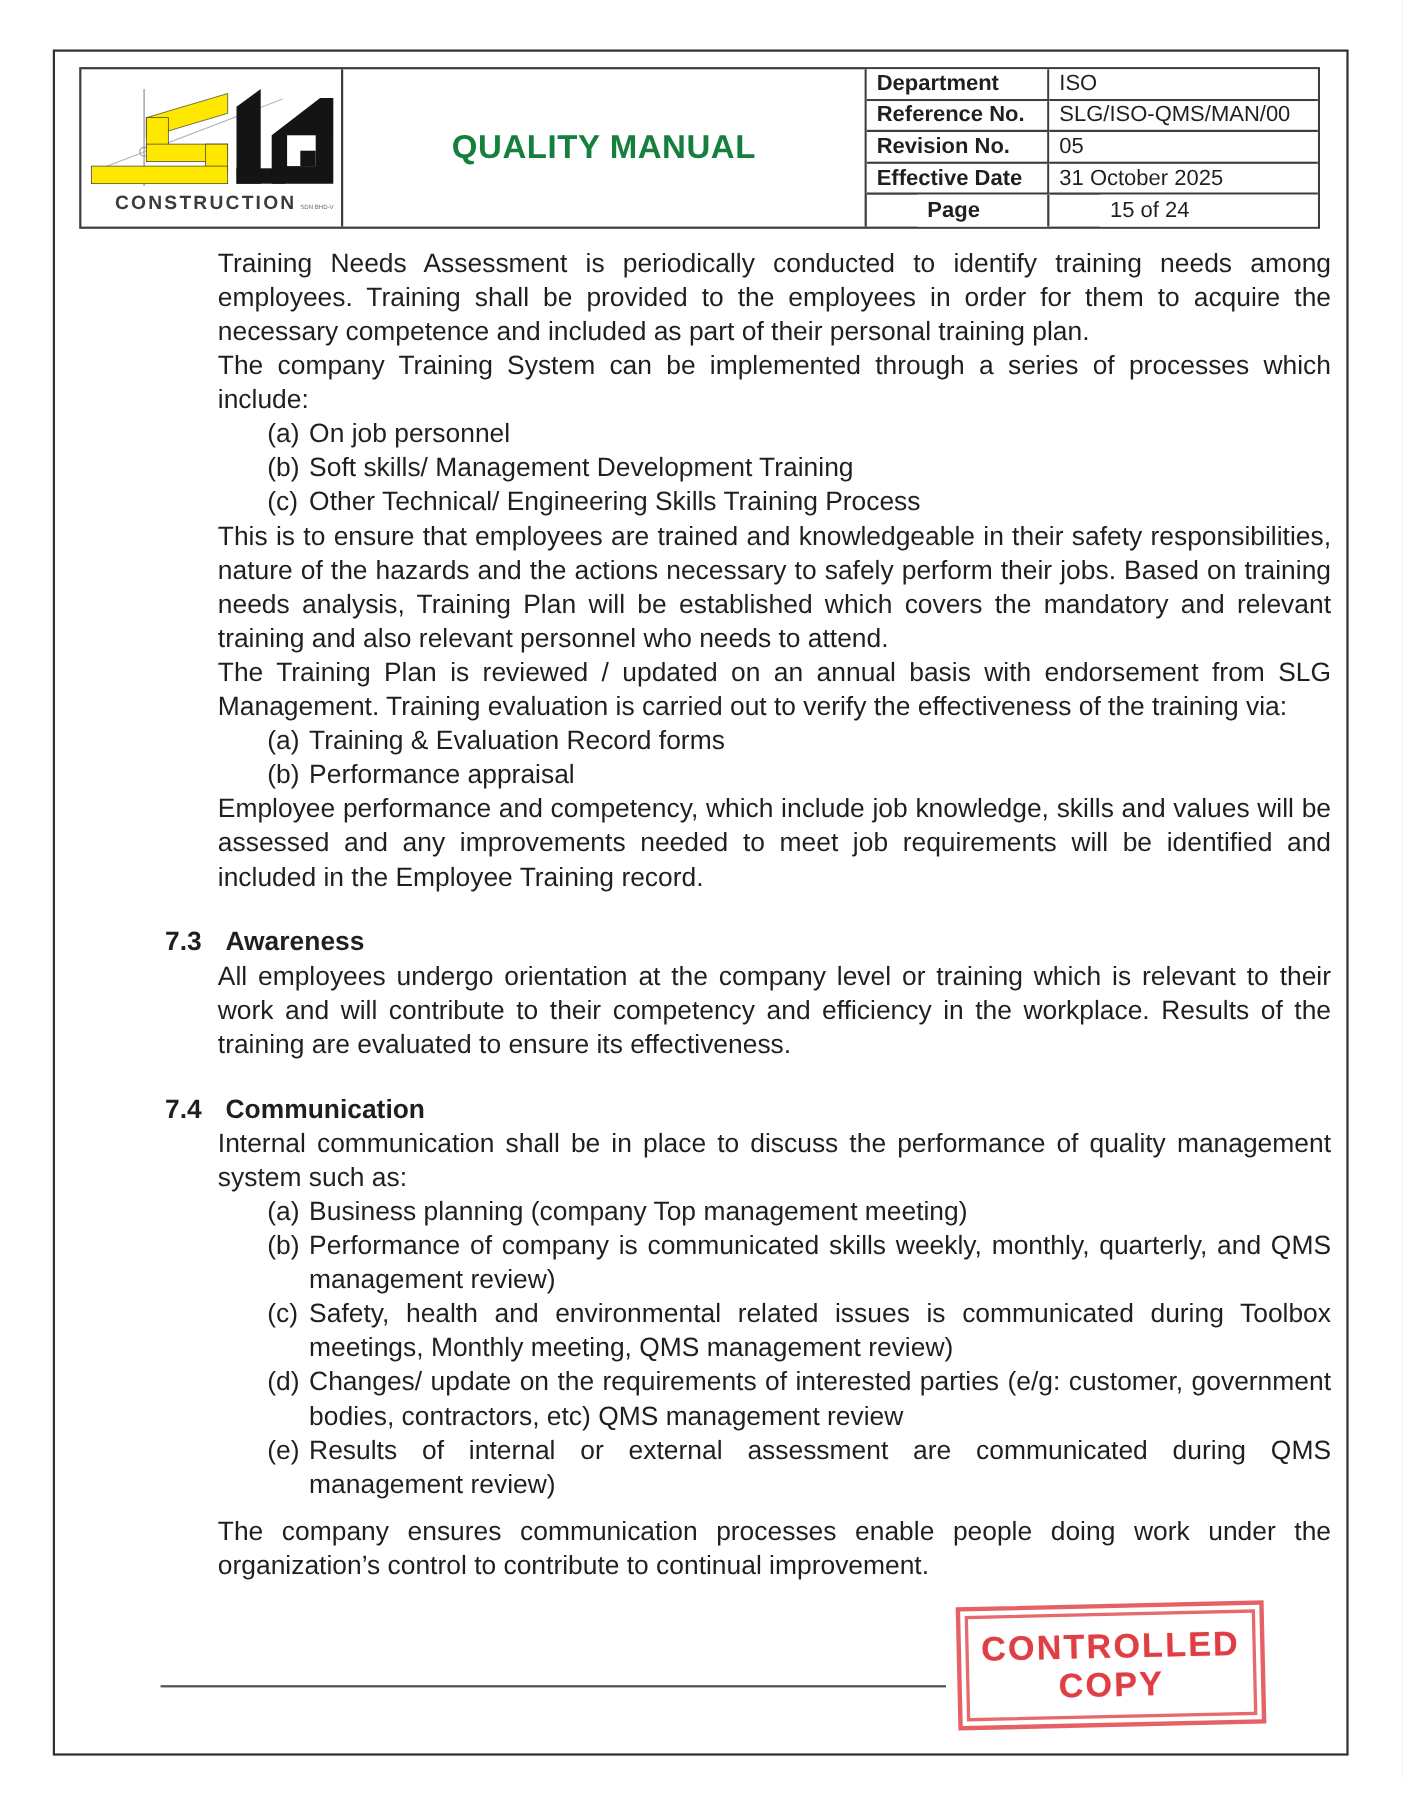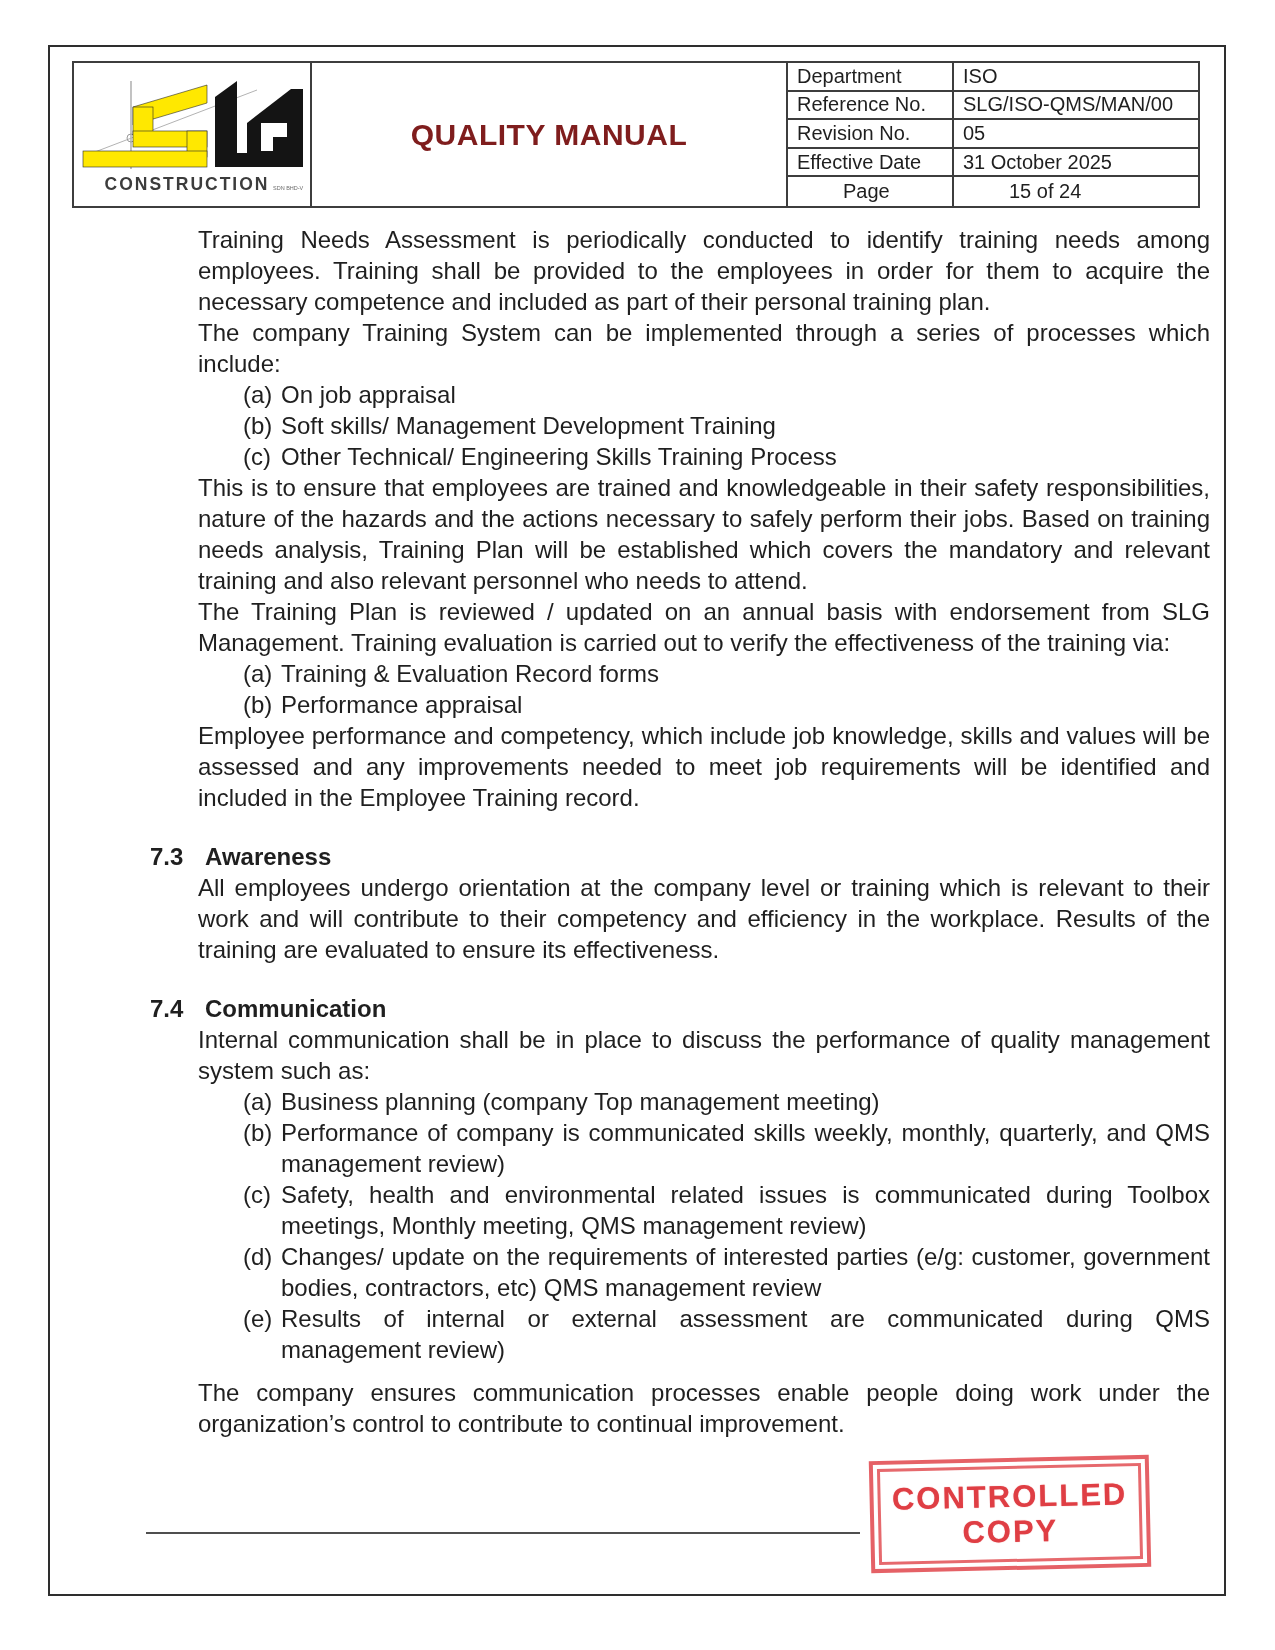--- a/index.html
+++ b/index.html
@@ -18,27 +18,27 @@
   .header-table {
     position:absolute; left:72px; top:61px; width:1128px; height:147px;
     border:2px solid #3d3d3d; box-sizing:border-box;
     display:grid; grid-template-columns:238px 476px 1fr;
   }
   .logo-cell { position:relative; border-right:2px solid #3d3d3d; box-sizing:border-box;text-align:right; }
   .title-cell {
     display:flex; align-items:center; justify-content:center;
     border-right:2px solid #3d3d3d; box-sizing:border-box;
   }
-  .doc-title { font-size:30px; font-weight:bold; letter-spacing:.5px; color:#7f1d1d; }
+  .doc-title { font-size:30px; font-weight:bold; letter-spacing:.5px; color:#15803d; }
   .meta-grid { display:grid; grid-template-columns:166px 1fr; grid-auto-rows:1fr; }
   .meta-label, .meta-value {
     display:flex; align-items:center; padding-left:9px; font-size:20px;
     border-bottom:2px solid #3d3d3d; box-sizing:border-box; background:#fff;
   }
-  .meta-label { font-weight:normal; border-right:2px solid #3d3d3d; }
+  .meta-label { font-weight:bold; border-right:2px solid #3d3d3d; }
   .meta-grid .row-last { border-bottom:none;margin-left:46px; }
 
   
   .content {
     position:absolute; left:150px; top:224px; width:1060px;
     font-size:24px; line-height:31px;
   }
   .para { margin:0 0 0 48px; width:1012px; text-align:justify; }
   .sec { display:flex; margin-top:28px; }
   .sec-num { width:55px; font-weight:bold; }
@@ -128,21 +128,21 @@
     </div>
   </div>
 
   <div class="content">
 
     <p class="para">Training Needs Assessment is periodically conducted to identify training needs among employees. Training shall be provided to the employees in order for them to acquire the necessary competence and included as part of their personal training plan.</p>
     <p class="para">The company Training System can be implemented through a series of processes which include:</p>
 
     <div class="li">
       <span class="li-marker">(a)</span>
-      <span class="li-text">On job appraisal</span>
+      <span class="li-text">On job personnel</span>
     </div>
     <div class="li">
       <span class="li-marker">(b)</span>
       <span class="li-text">Soft skills/ Management Development Training</span>
     </div>
     <div class="li">
       <span class="li-marker">(c)</span>
       <span class="li-text">Other Technical/ Engineering Skills Training Process</span>
     </div>
 

